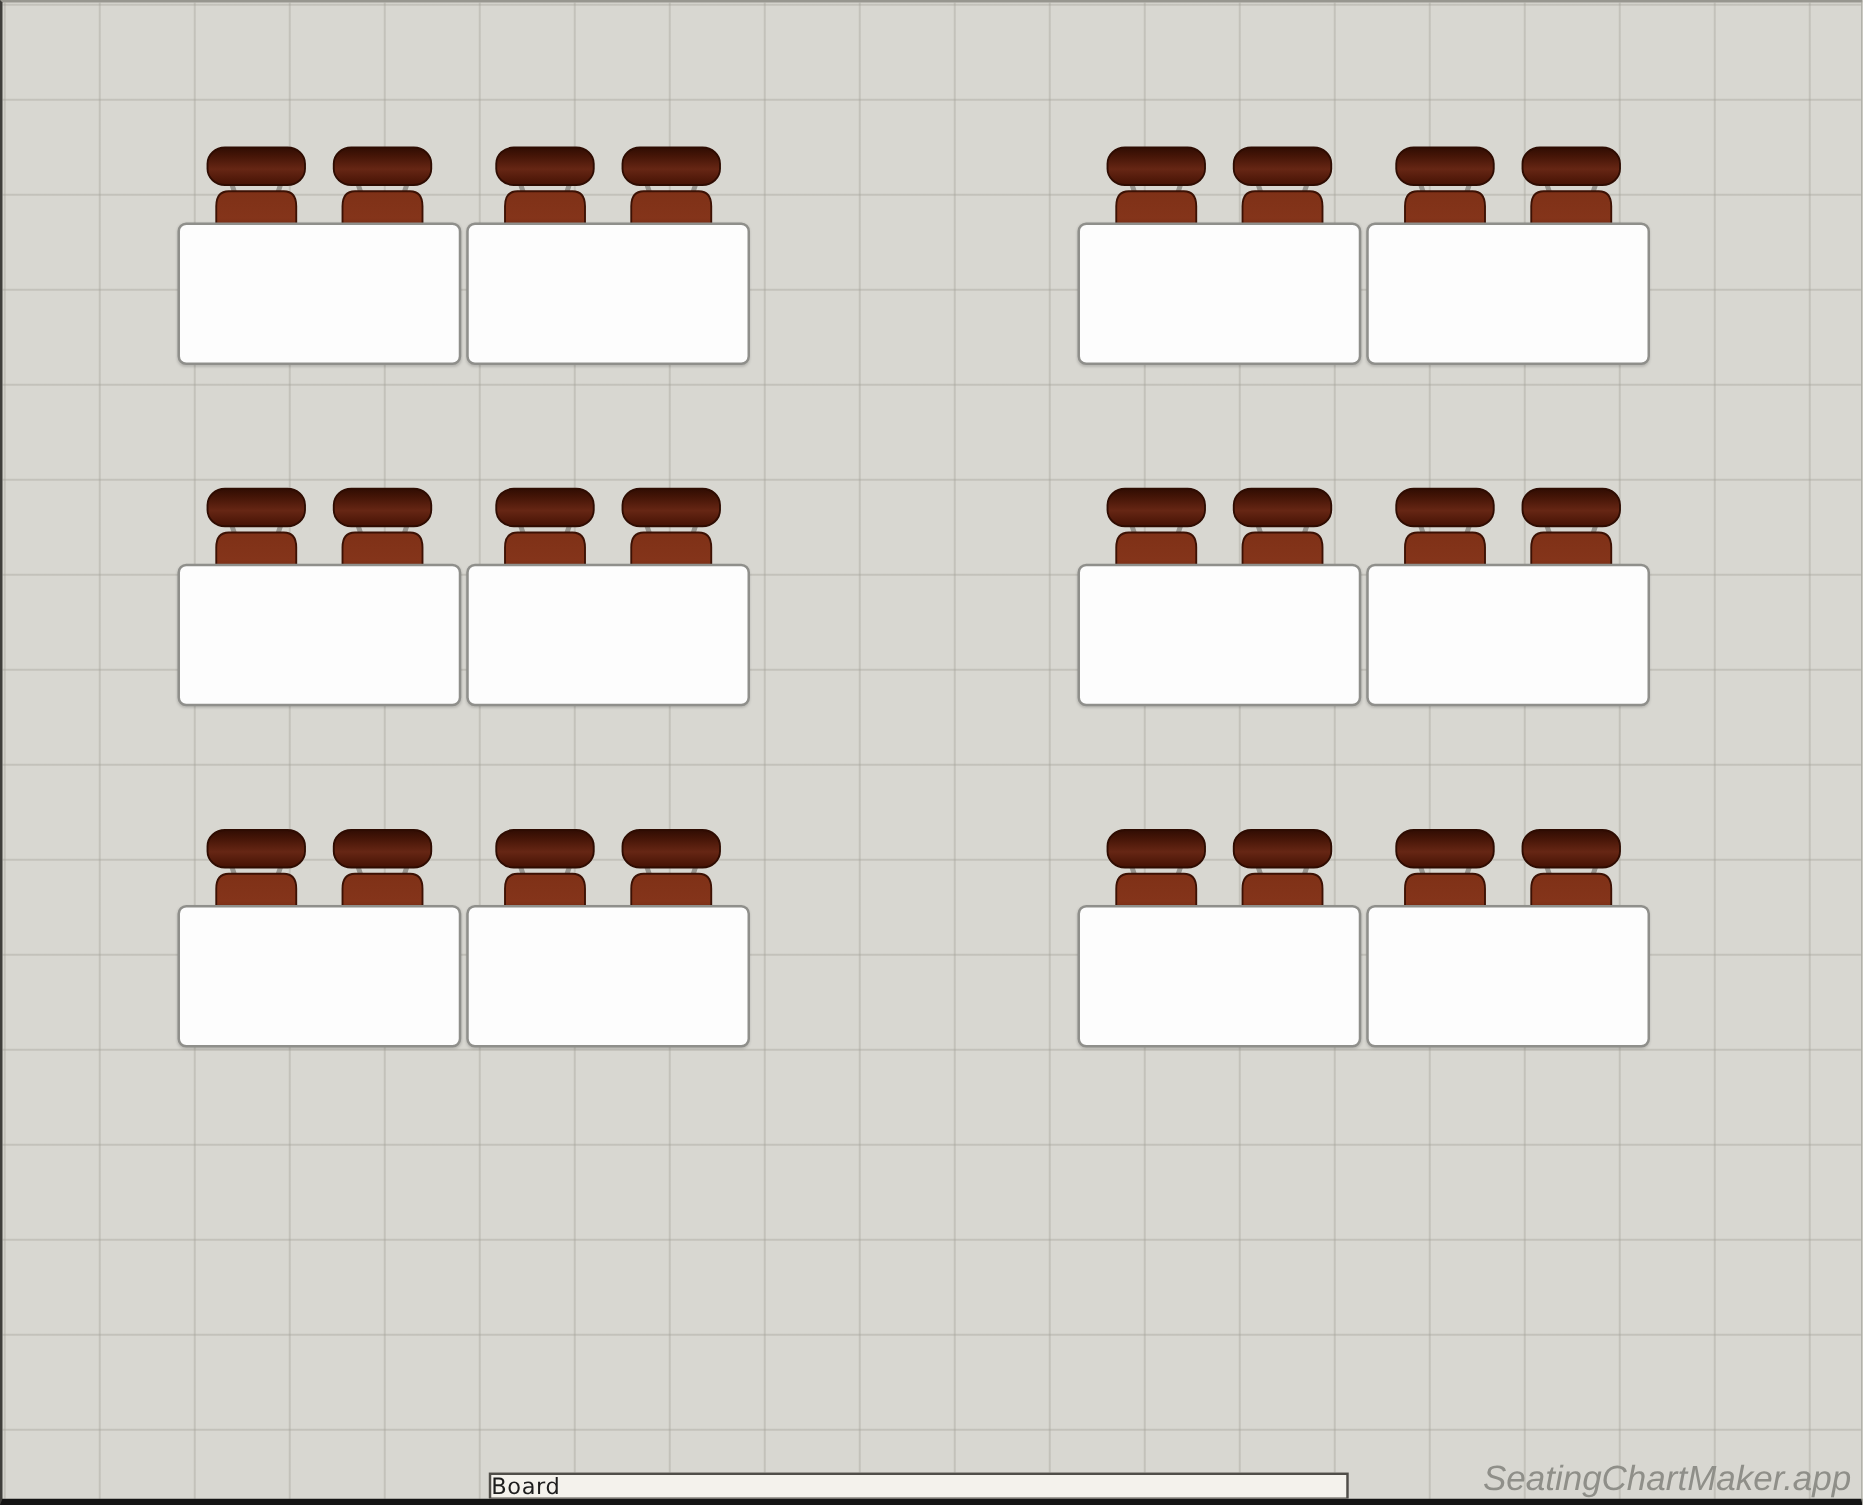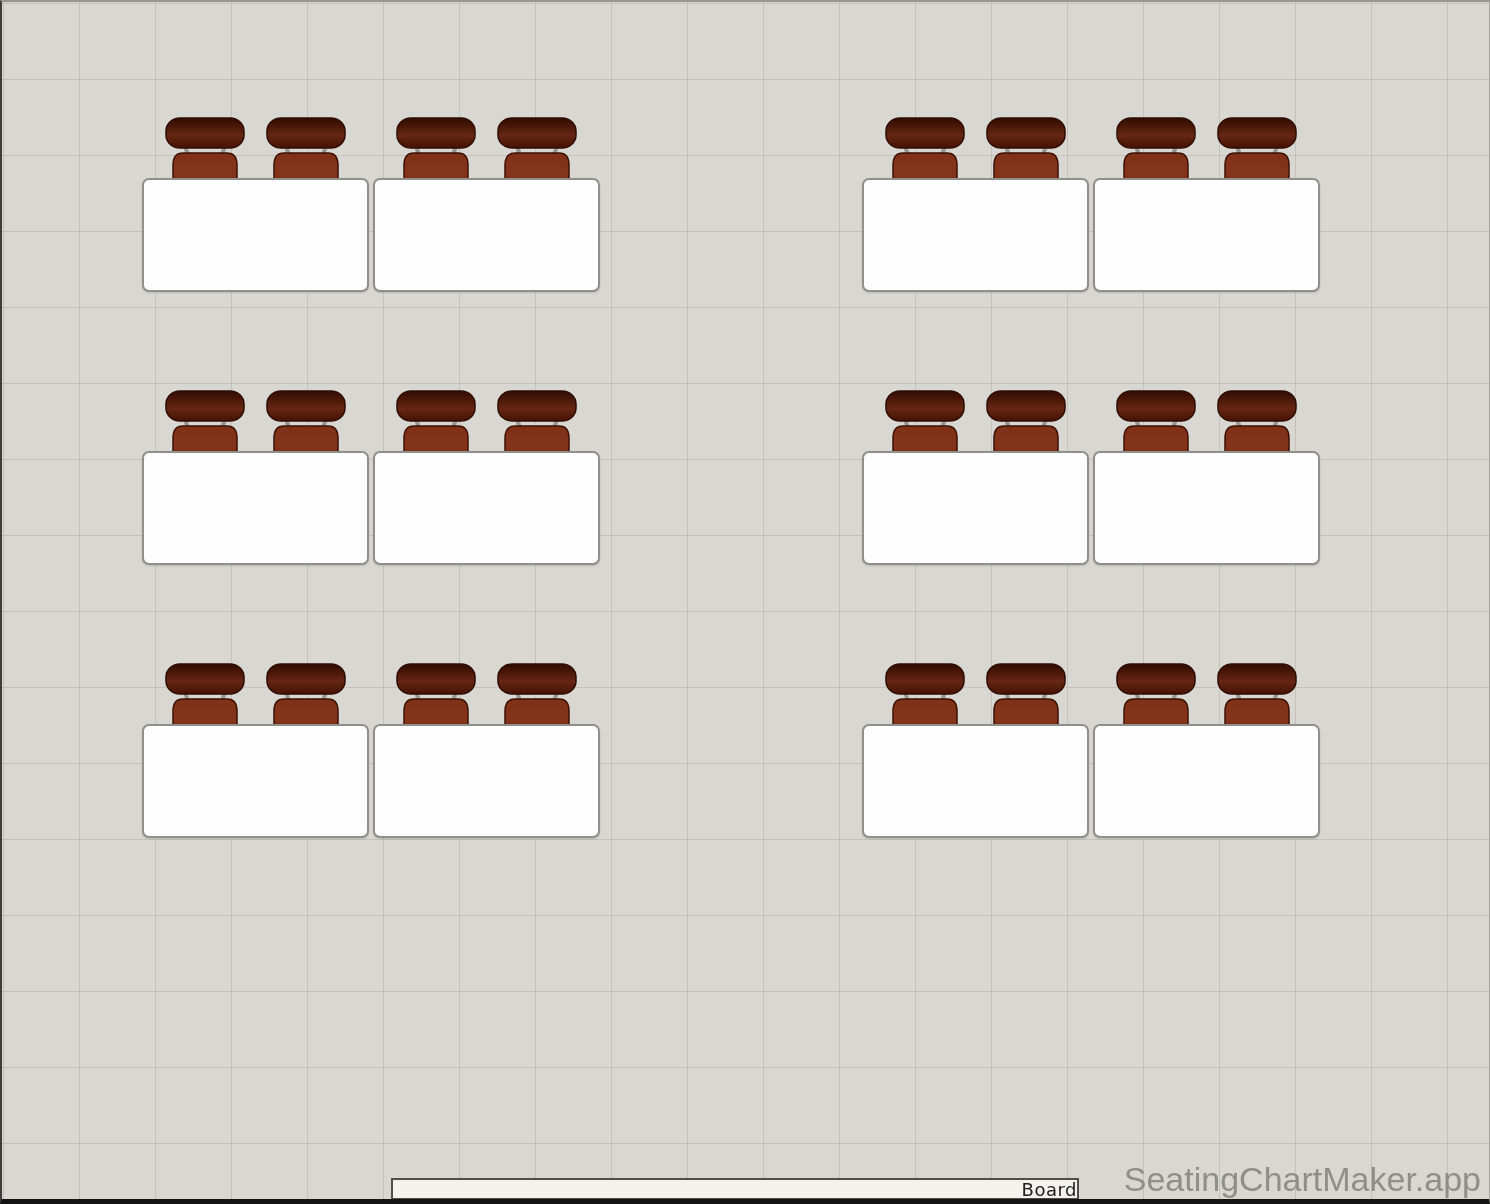--- a/index.html
+++ b/index.html
@@ -30,33 +30,34 @@
     background:#fdfdfd;
     border:2px solid #8f8f8b;
     border-radius:7px;
     box-shadow:0 1px 2px rgba(0,0,0,0.15);
   }
 
   .board{
     position:absolute;z-index:3;
     background:#f4f2ec;
     border:2px solid #504e49;
-    display:flex;align-items:center;justify-content:flex-end;
+    display:flex;align-items:center;justify-content:flex-start;
     color:#1d1d1d;
     font-size:18px;
     letter-spacing:0.5px;
     font-family:"DejaVu Sans", sans-serif;
   }
 
   .watermark{
     position:absolute;z-index:3;
     right:8px;bottom:0px;
     color:#8f8f89;
-    font-size:34px;
+    font-size:28px;
     font-family:"Liberation Sans", sans-serif;
+    font-style:italic;
   }
 
   .svg-defs{position:absolute;width:0;height:0;overflow:hidden;}
 </style>
 </head>
 <body>
 
 <svg class="svg-defs" aria-hidden="true">
   <defs>
     <linearGradient id="backGrad" x1="0" y1="0" x2="0" y2="1">

